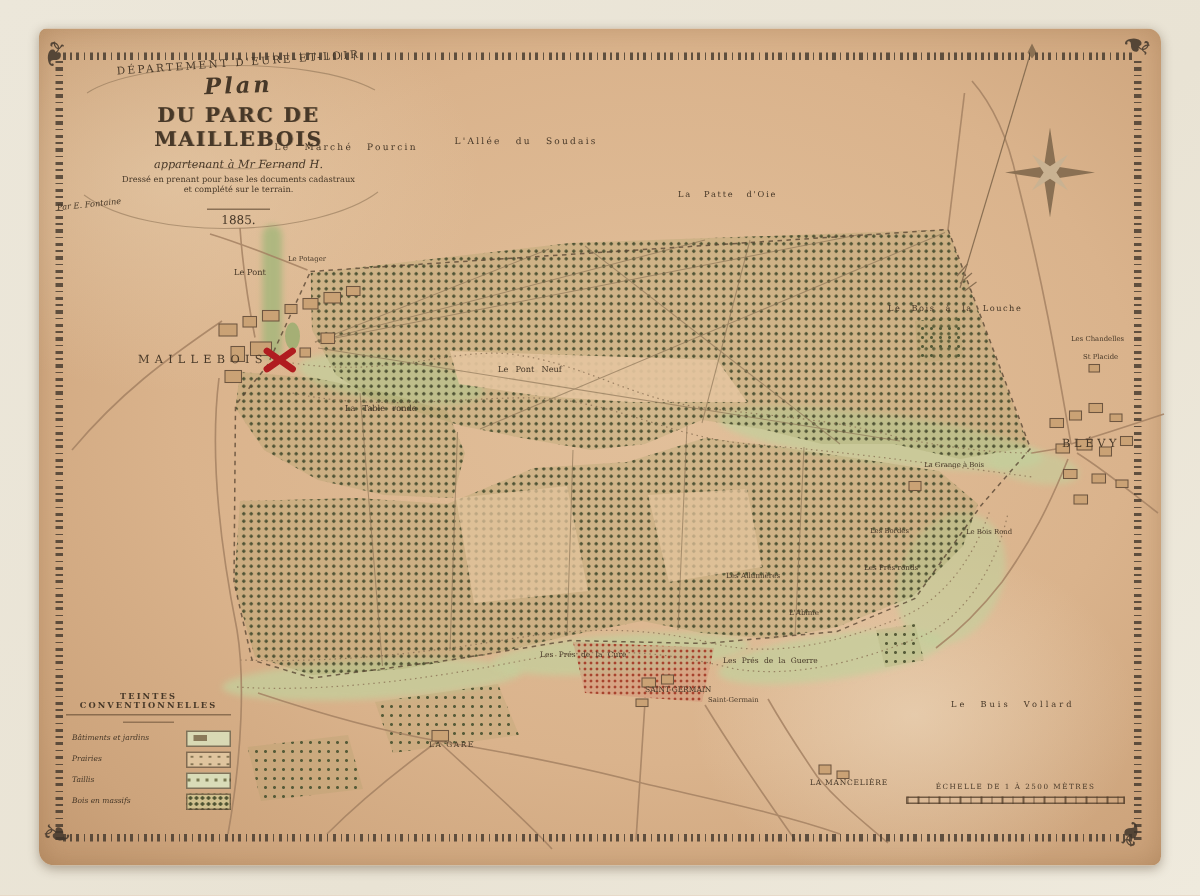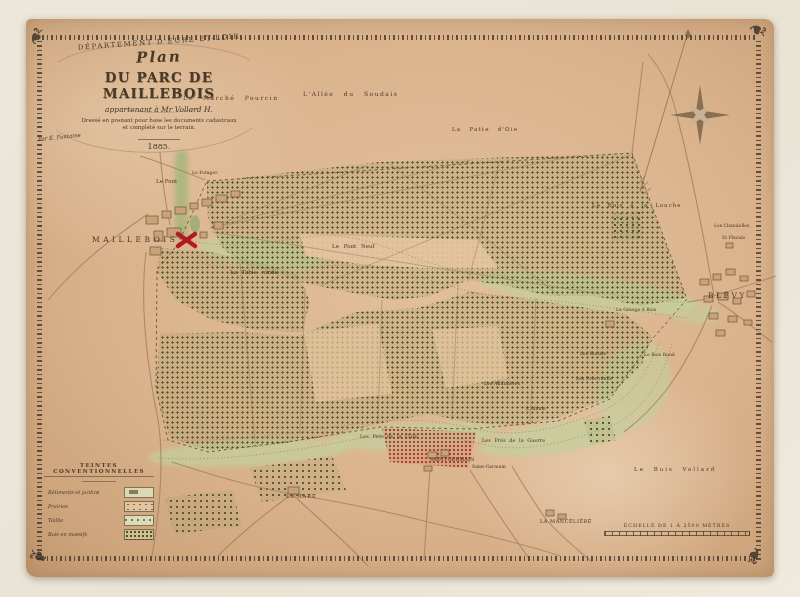--- a/index.html
+++ b/index.html
@@ -240,21 +240,21 @@
   <div class="garland g-v g-r"></div>
   <span class="flourish fl-tl">❧</span>
   <span class="flourish fl-tr">❧</span>
   <span class="flourish fl-bl">❧</span>
   <span class="flourish fl-br">❧</span>
 
   <div id="cartouche">
     <span class="c-dept">DÉPARTEMENT D'EURE-ET-LOIR</span>
     <span class="c-plan">Plan</span>
     <span class="c-title">DU PARC DE MAILLEBOIS</span>
-    <span class="c-sub">appartenant à Mr Vollard H.</span>
+    <span class="c-sub">appartenant à Mr Fernand H.</span>
     <span class="c-note">Dressé en prenant pour base les documents cadastraux</span>
     <span class="c-note2">et complété sur le terrain.</span>
     <span class="c-surveyor">Par E. Fontaine</span>
     <span class="c-year">1885.</span>
   </div>
 
   <div id="legend">
     <span class="lg-title">TEINTES CONVENTIONNELLES</span>
     <div class="lg-sub"></div>
     <div class="lg-row">

